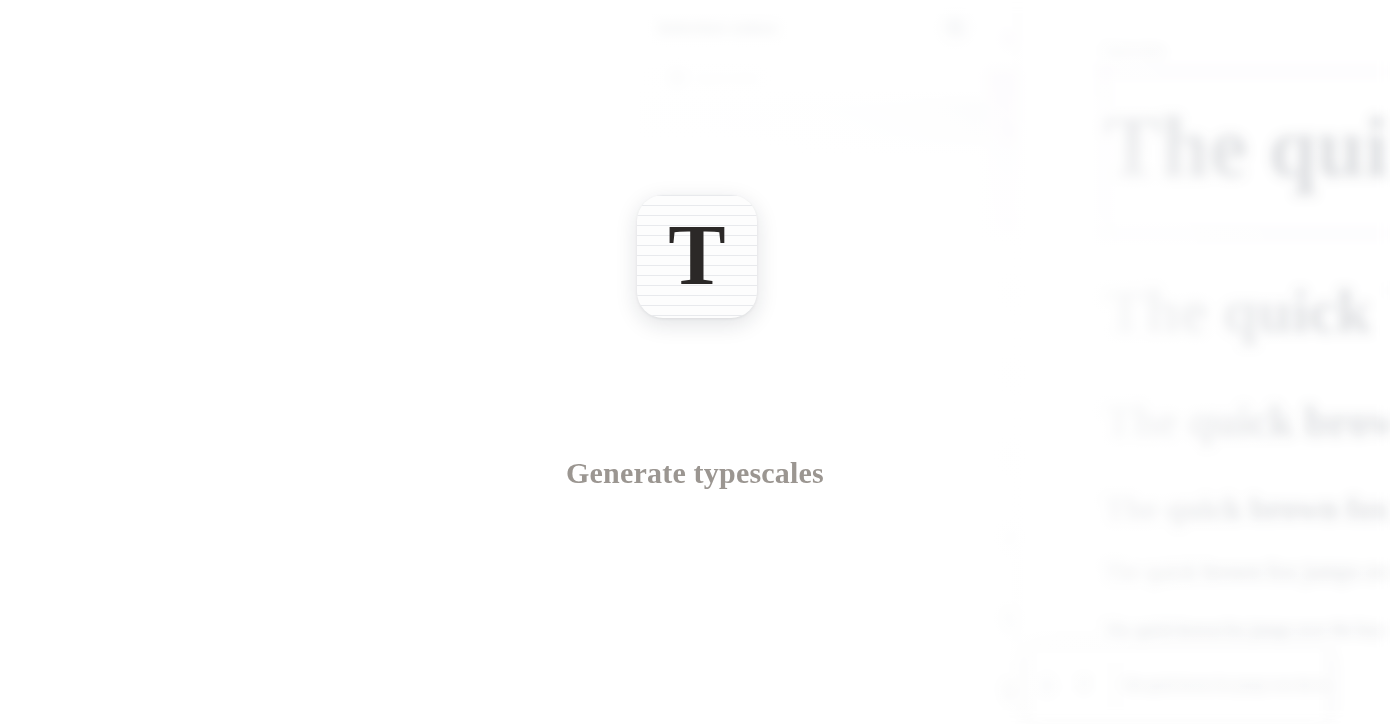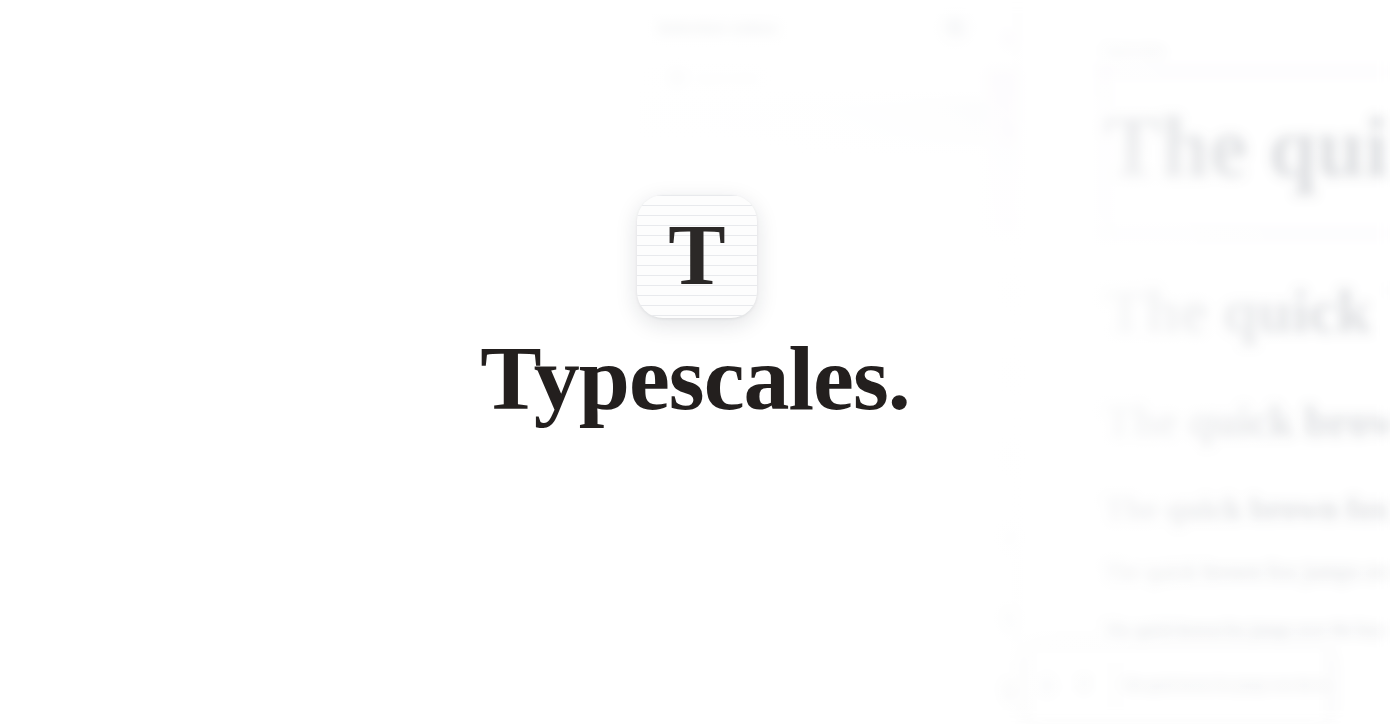--- a/index.html
+++ b/index.html
@@ -458,17 +458,17 @@
   <div class="splash-left-wash"></div>
   <div class="splash-veil"></div>
 
   <div class="splash">
 
     <div class="app-icon">
       <div class="rules"></div>
       <div class="t">T</div>
     </div>
 
-    <div class="wordmark">Typescales.</div>
+    <div class="tagline">Generate typescales</div>
 
   </div>
 
 </div>
 
 </body></html>

